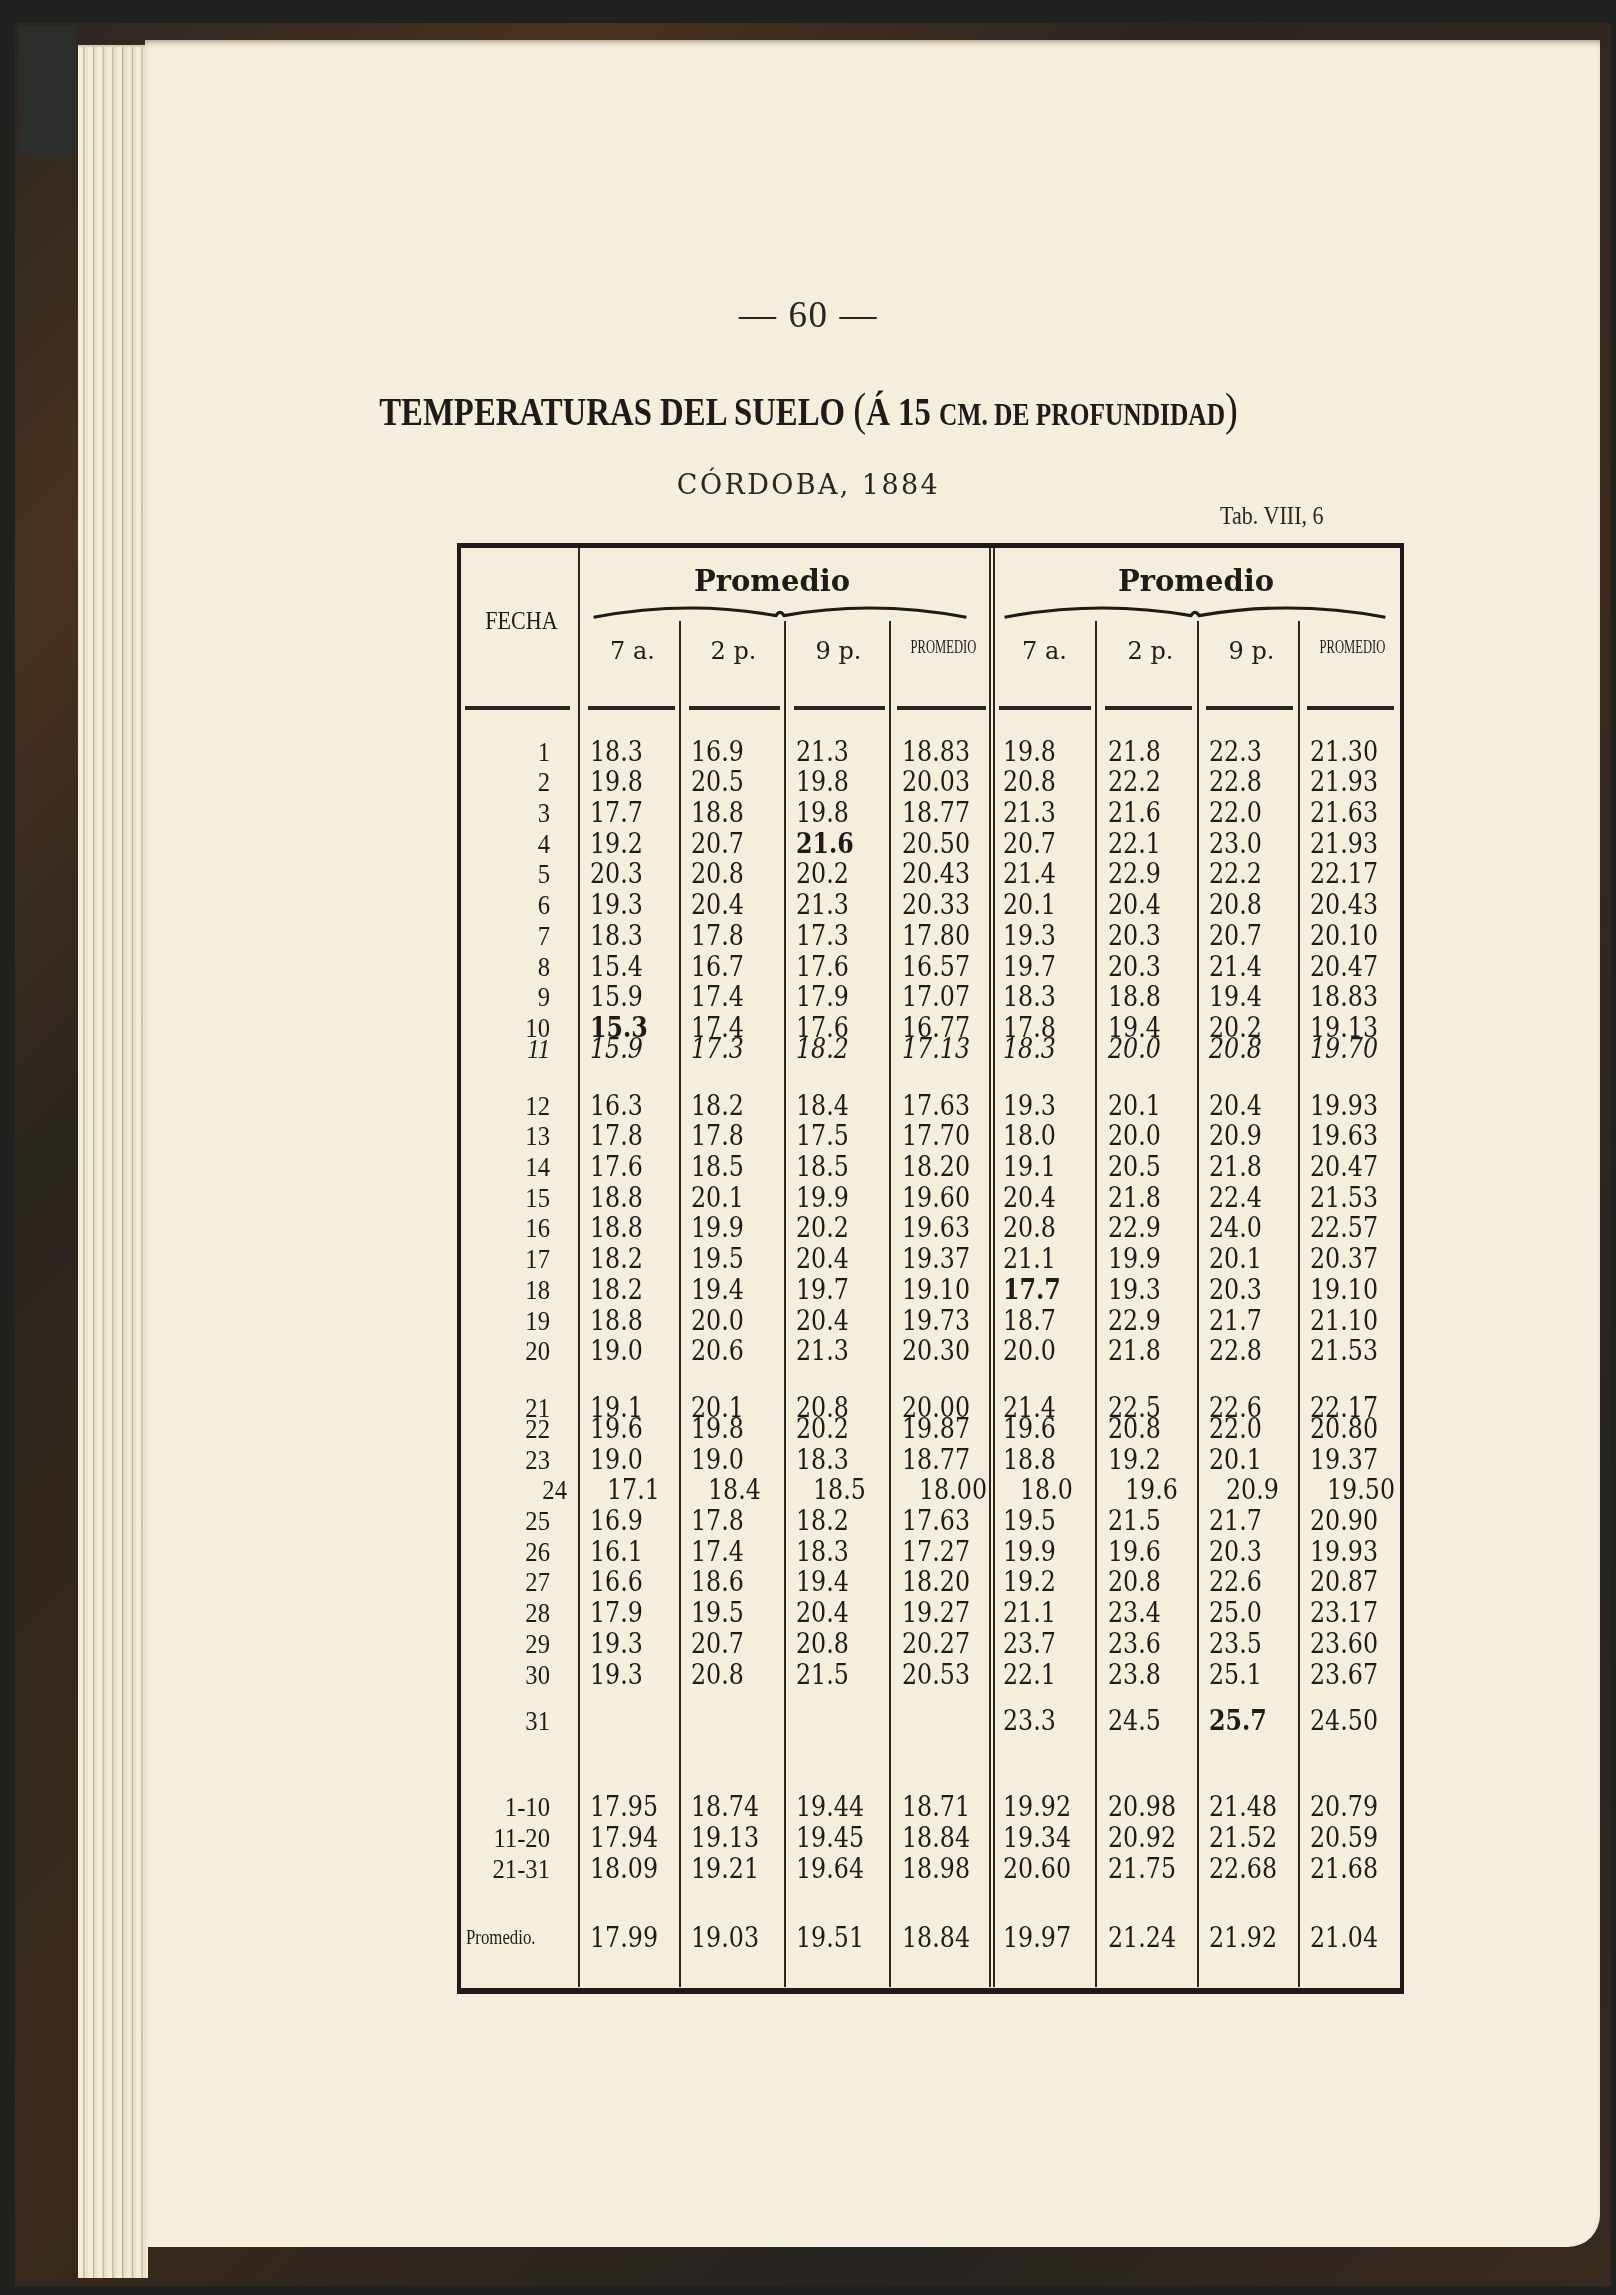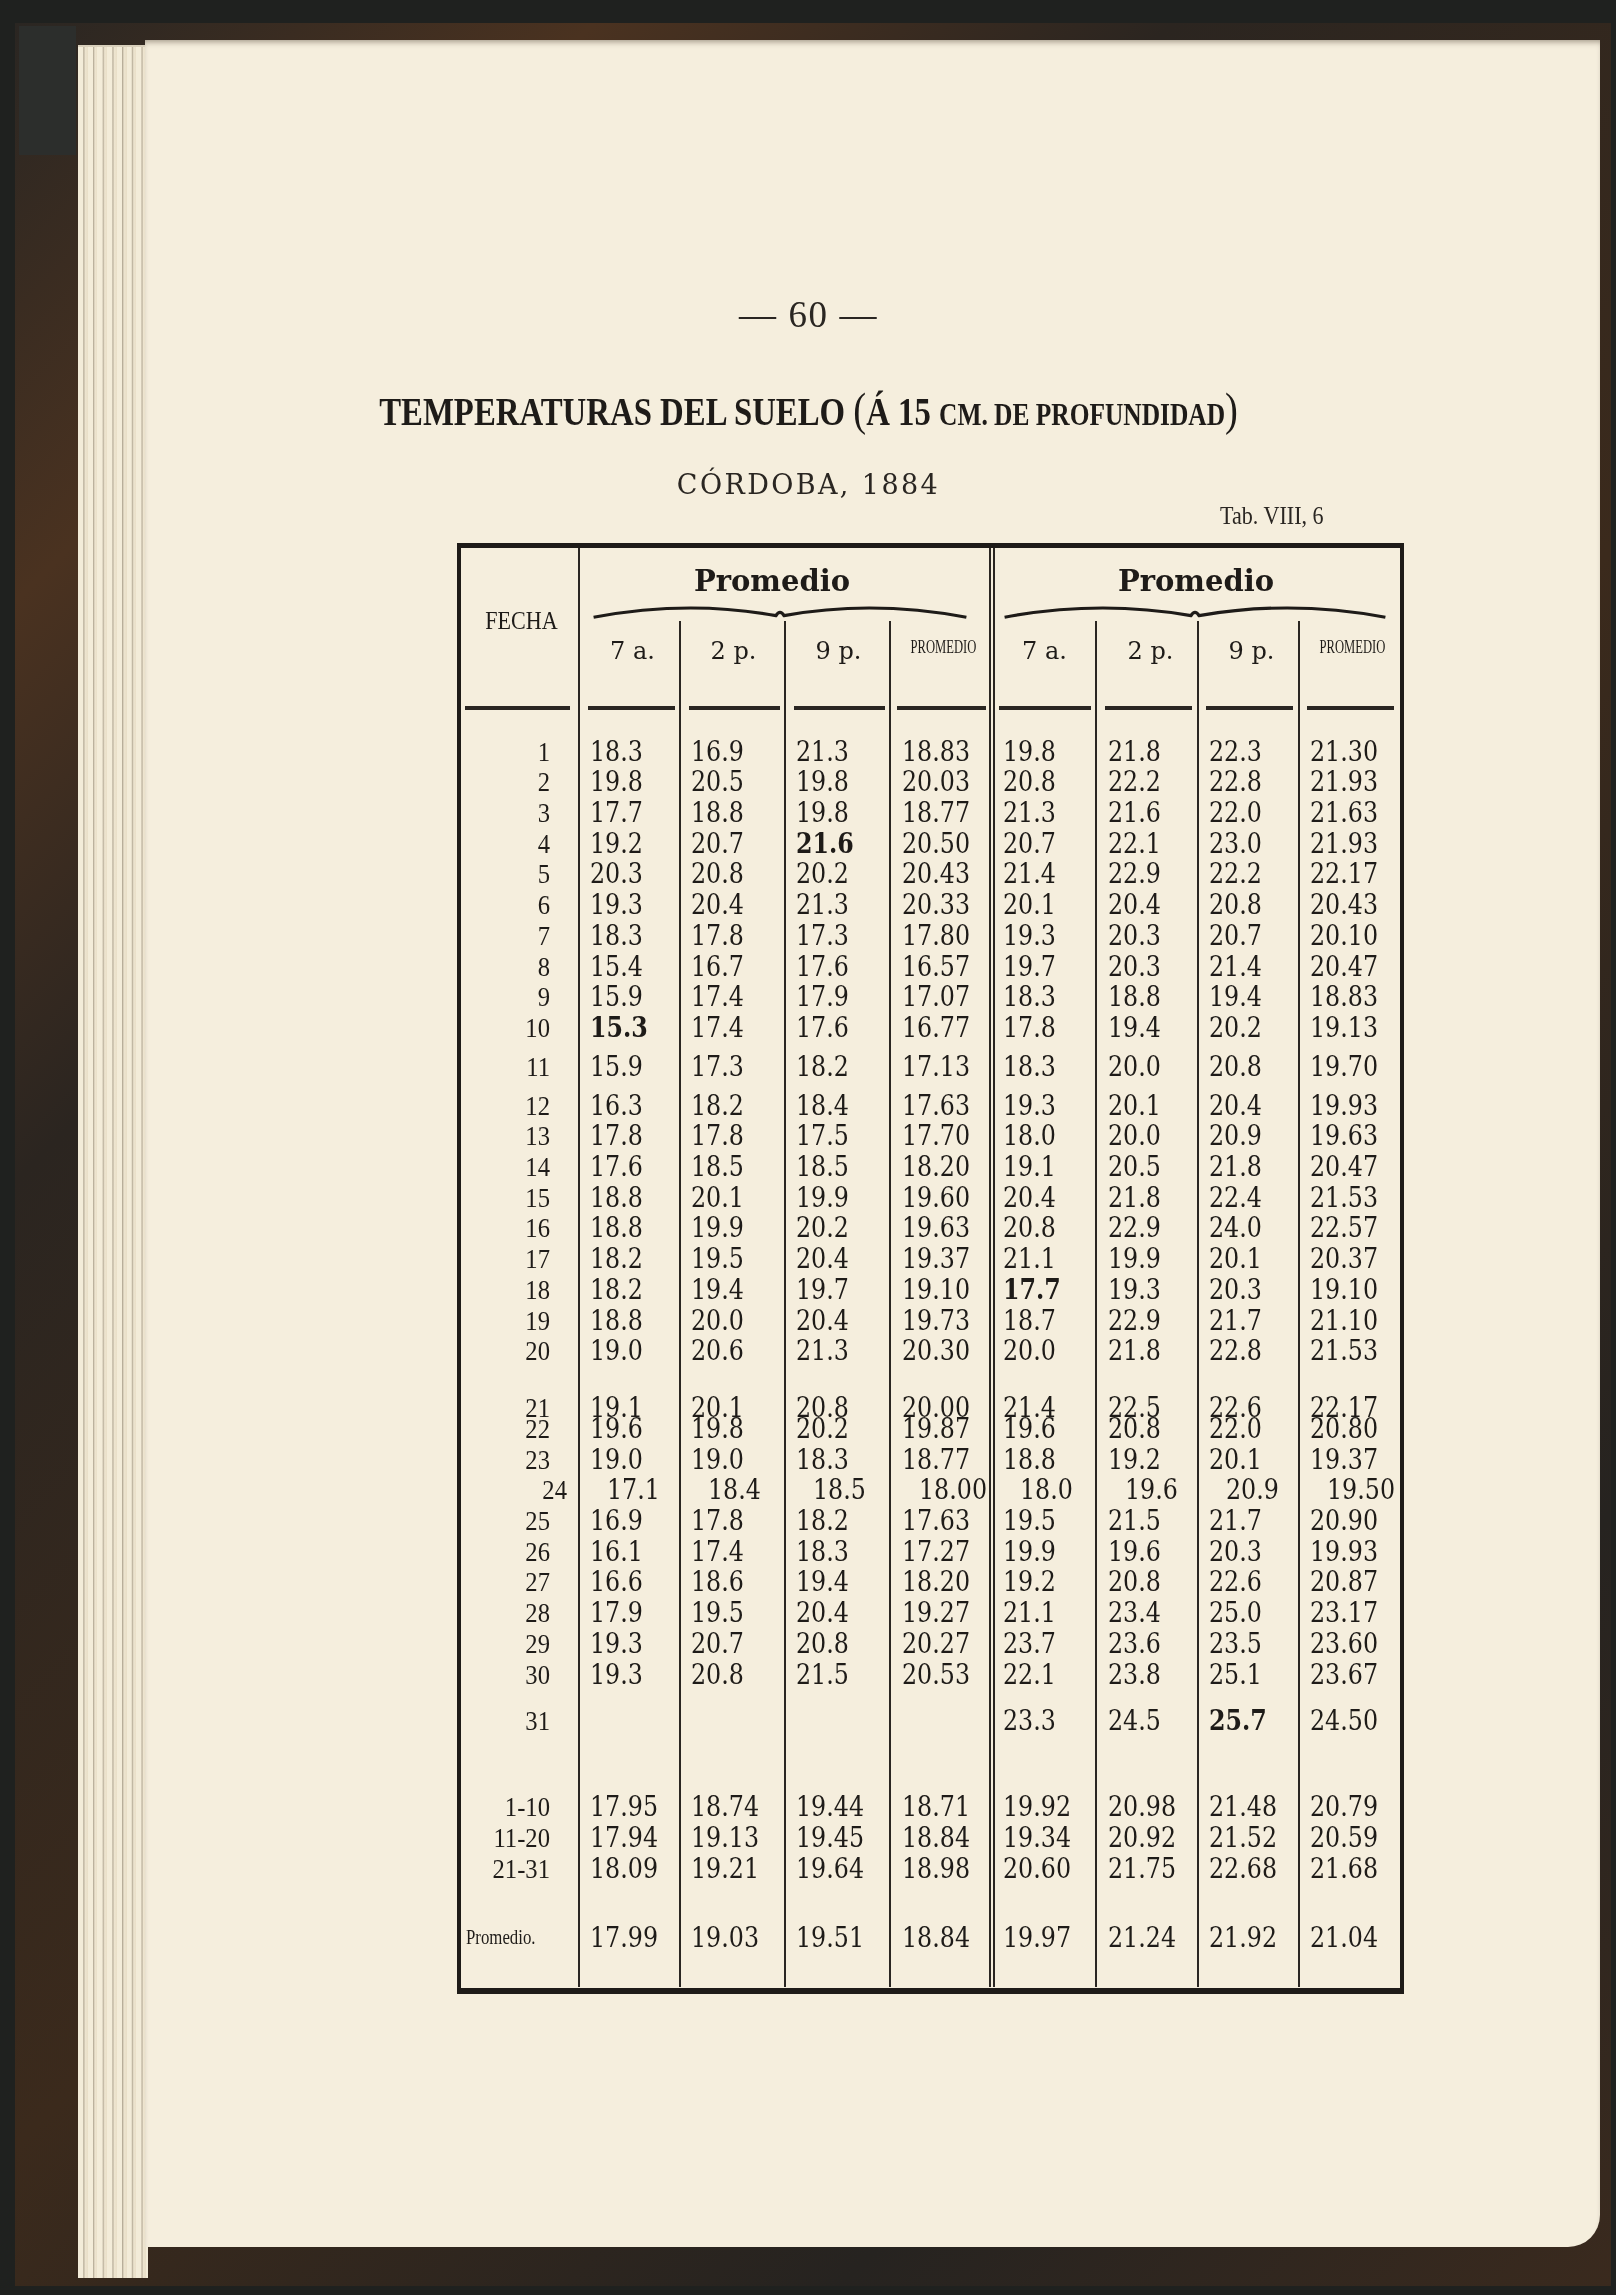--- a/index.html
+++ b/index.html
@@ -212,21 +212,21 @@
         <div class="cell fecha-cell">10</div>
         <div class="cell bold" style="left: 129px;">15.3</div>
         <div class="cell" style="left: 230px;">17.4</div>
         <div class="cell" style="left: 335px;">17.6</div>
         <div class="cell" style="left: 441px;">16.77</div>
         <div class="cell" style="left: 542px;">17.8</div>
         <div class="cell" style="left: 647px;">19.4</div>
         <div class="cell" style="left: 748px;">20.2</div>
         <div class="cell" style="left: 849px;">19.13</div>
       </div>
-      <div class="row" style="top: 503px;">
+      <div class="row" style="top: 485px; font-style: italic;">
         <div class="cell fecha-cell">11</div>
         <div class="cell" style="left: 129px;">15.9</div>
         <div class="cell" style="left: 230px;">17.3</div>
         <div class="cell" style="left: 335px;">18.2</div>
         <div class="cell" style="left: 441px;">17.13</div>
         <div class="cell" style="left: 542px;">18.3</div>
         <div class="cell" style="left: 647px;">20.0</div>
         <div class="cell" style="left: 748px;">20.8</div>
         <div class="cell" style="left: 849px;">19.70</div>
       </div>

